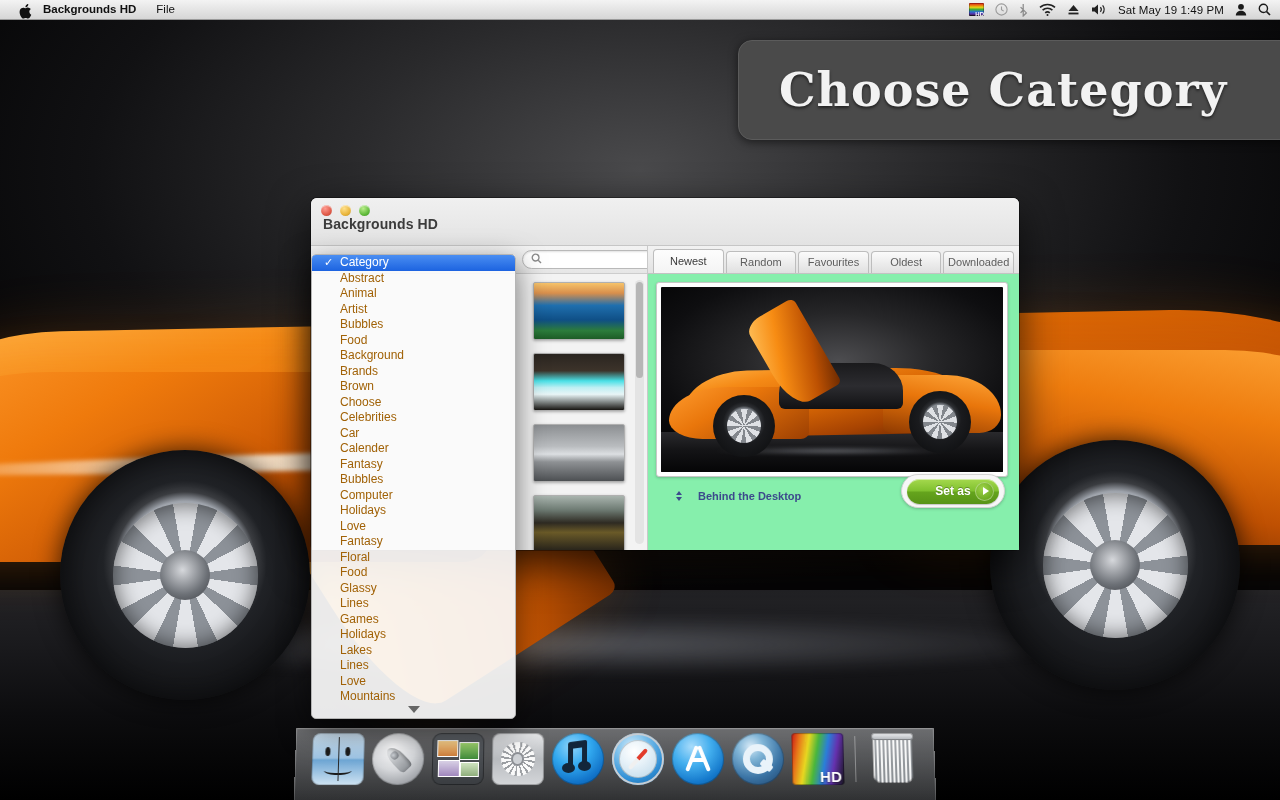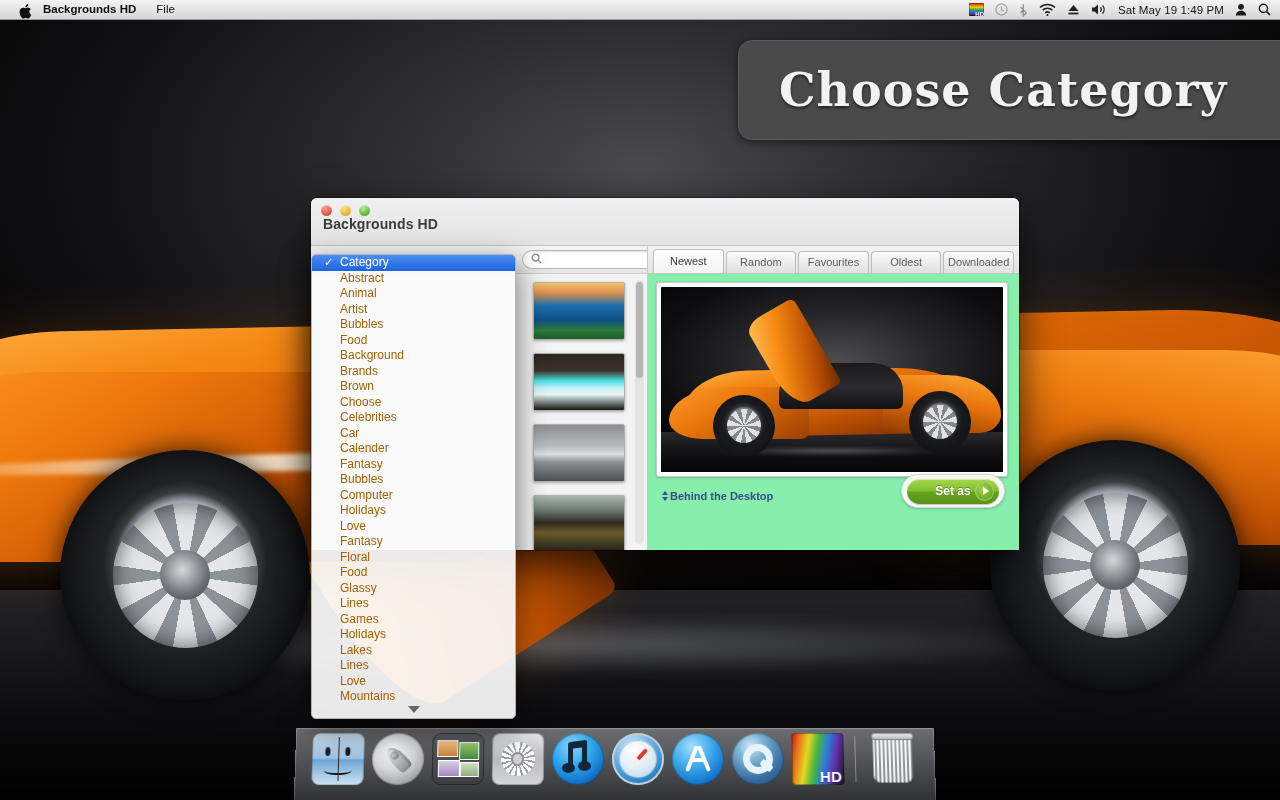--- a/index.html
+++ b/index.html
@@ -347,21 +347,21 @@
   .pc-floor{
     position:absolute; left:0; bottom:0; width:100%; height:40px;
     background:linear-gradient(180deg,#2a2a2d 0%, #141416 45%, #050506 100%);
   }
   .pc-gloss{
     position:absolute; left:10px; top:160px; width:320px; height:8px;
     background:radial-gradient(ellipse 160px 4px at 50% 4px, rgba(215,220,230,.55), rgba(0,0,0,0) 75%);
     filter:blur(2px);
   }
   #behind{
-    position:absolute; left:14px; top:244px; display:flex; align-items:center; gap:2px;
+    position:absolute; left:28px; top:244px; display:flex; align-items:center; gap:16px;
     font-size:11px; color:#3c4a8c; font-weight:bold;
   }
   .ud{ display:flex; flex-direction:column; align-items:center; }
   .ud .u{ width:0;height:0;border-left:3.5px solid transparent;border-right:3.5px solid transparent;border-bottom:4.5px solid #3c4a8c; margin-bottom:2px;}
   .ud .d{ width:0;height:0;border-left:3.5px solid transparent;border-right:3.5px solid transparent;border-top:4.5px solid #3c4a8c;}
   #setas{
     position:absolute; right:14px; top:228px; width:104px; height:34px;
     border-radius:18px; background:#f7f7f7; border:1px solid #d4d4d4;
     box-shadow:0 1px 3px rgba(0,0,0,.22);
     display:flex; align-items:center; justify-content:center;

